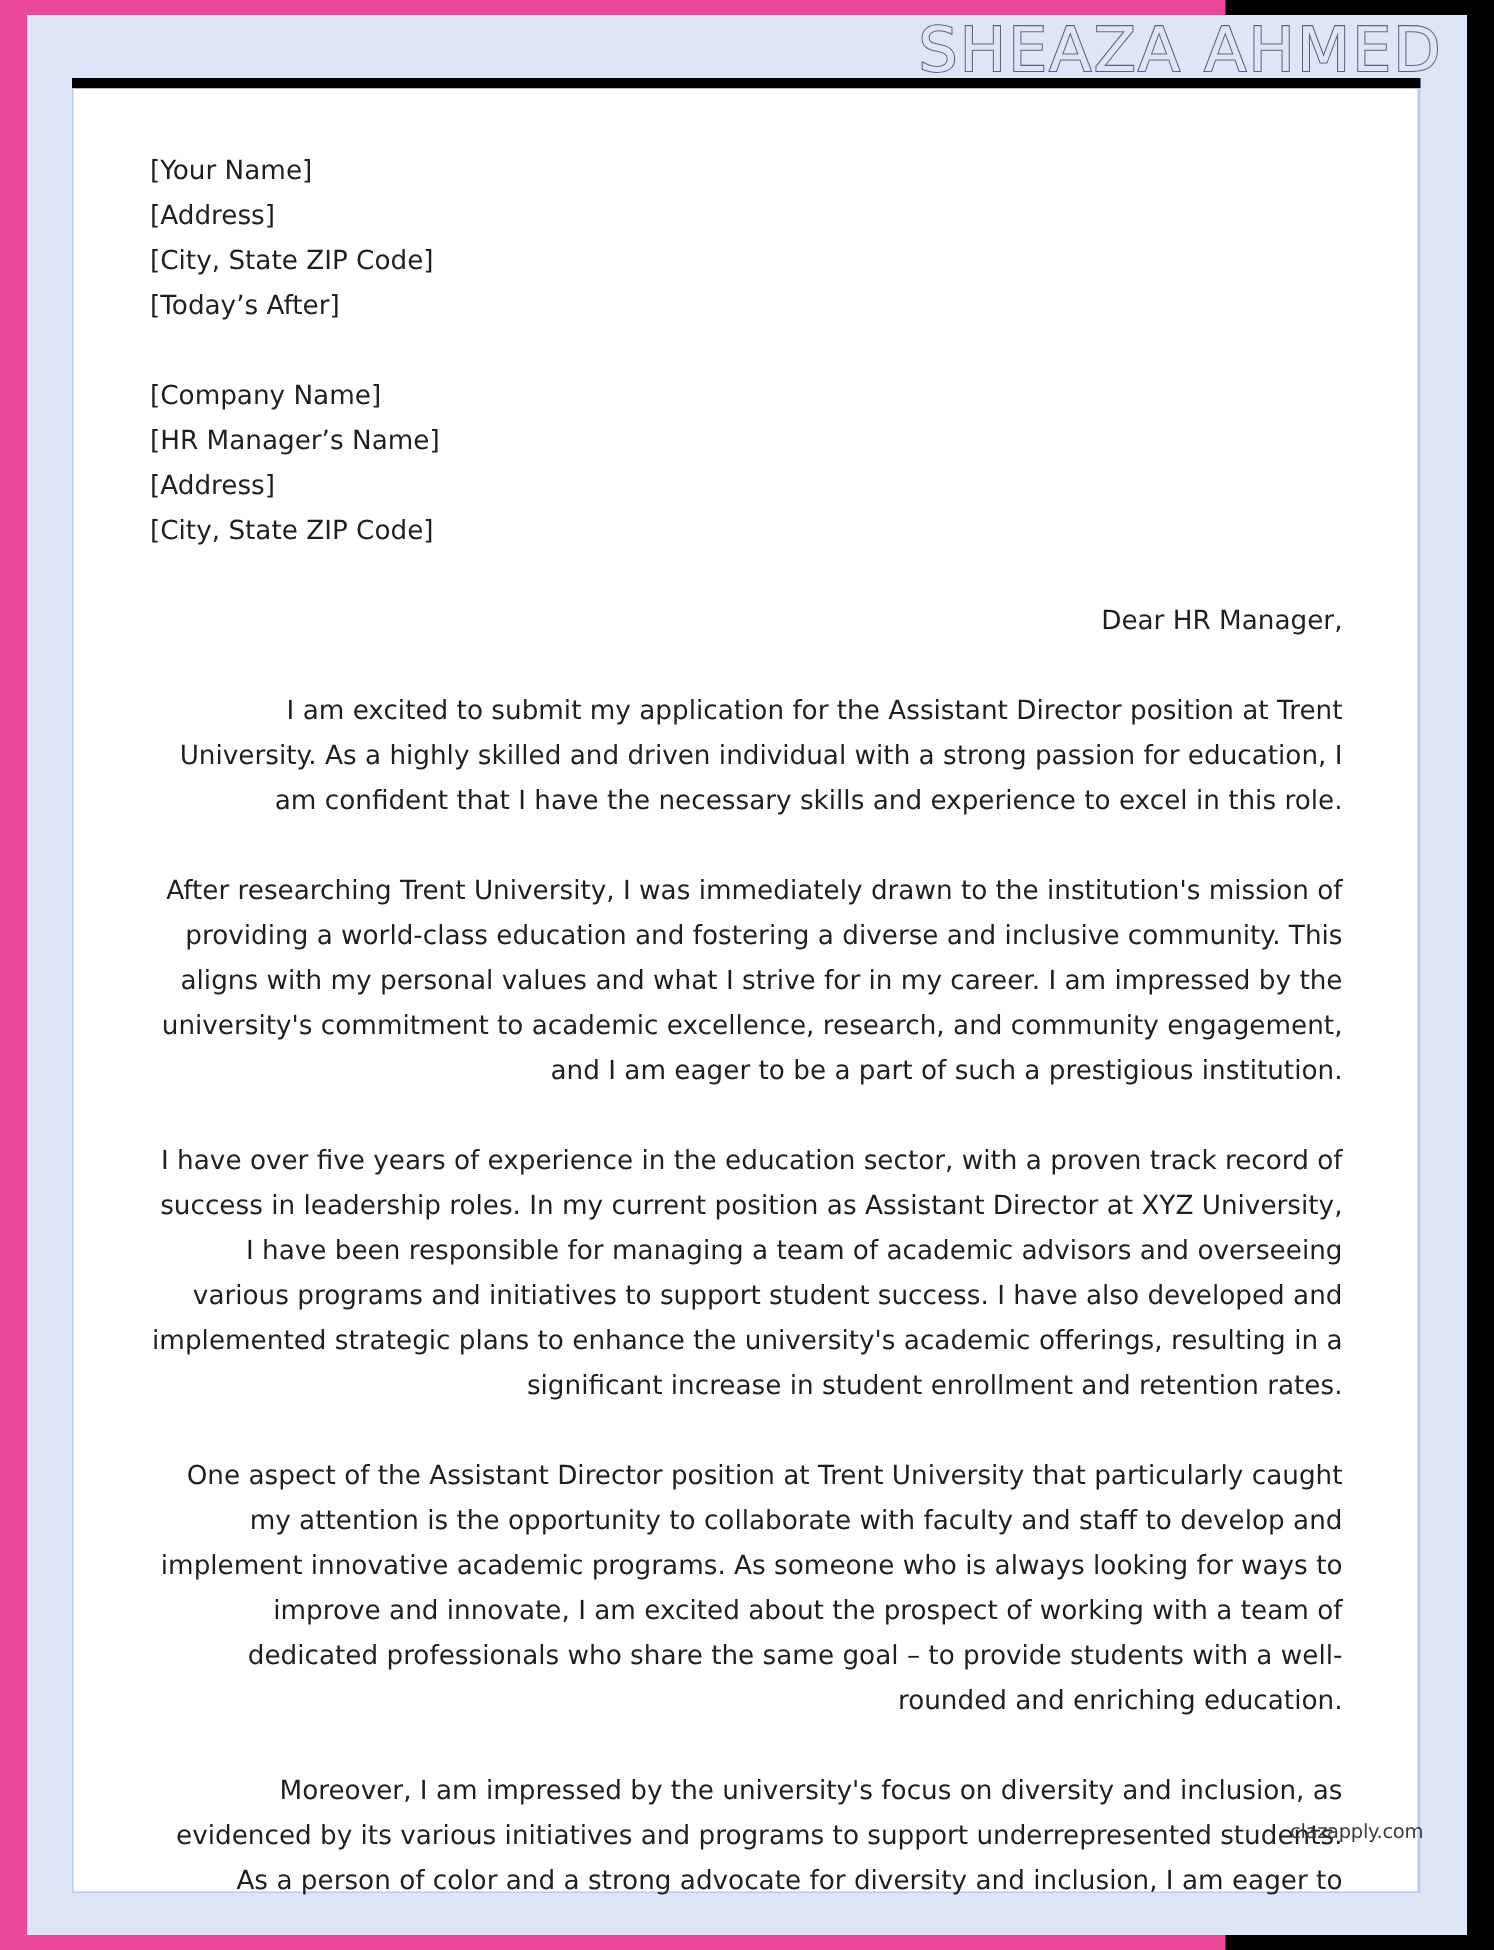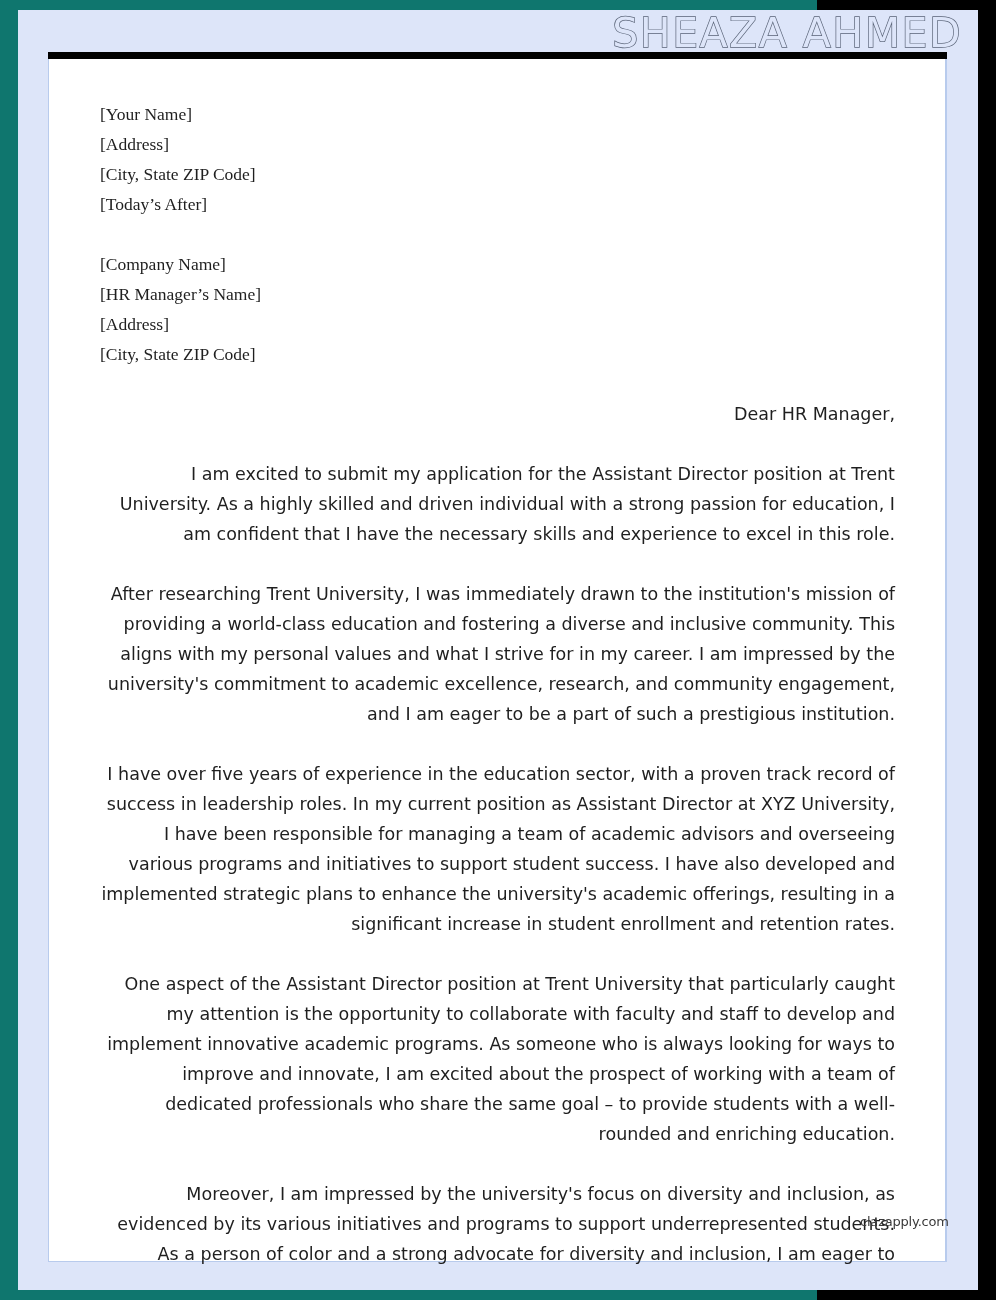--- a/index.html
+++ b/index.html
@@ -14,21 +14,21 @@
     font-family: "DejaVu Sans", sans-serif;
     background: #000000;
   }
 
   
   #page-frame {
     position: absolute;
     left: 0; top: 0;
     width: 817px;
     height: 1300px;
-    background: #0f766e;
+    background: #ec4899;
   }
 
   #blue-canvas {
     position: absolute;
     left: 18px;
     top: 10px;
     width: 960px;
     height: 1280px;
     background: #dde5f9;
     overflow: hidden;
@@ -89,21 +89,20 @@
     width: 899px;
     padding: 40px 52px 0 52px;
     font-family: "DejaVu Sans", sans-serif;
     font-size: 17.5px;
     line-height: 30px;
     color: #1f1f1f;
   }
 
   .addr-block {
     margin-bottom: 30px;
-    font-family: Liberation Serif, serif;
   }
 
   .addr-line {
     display: block;
     white-space: nowrap;
   }
 
   .salutation {
     display: block;
     margin-bottom: 30px;

